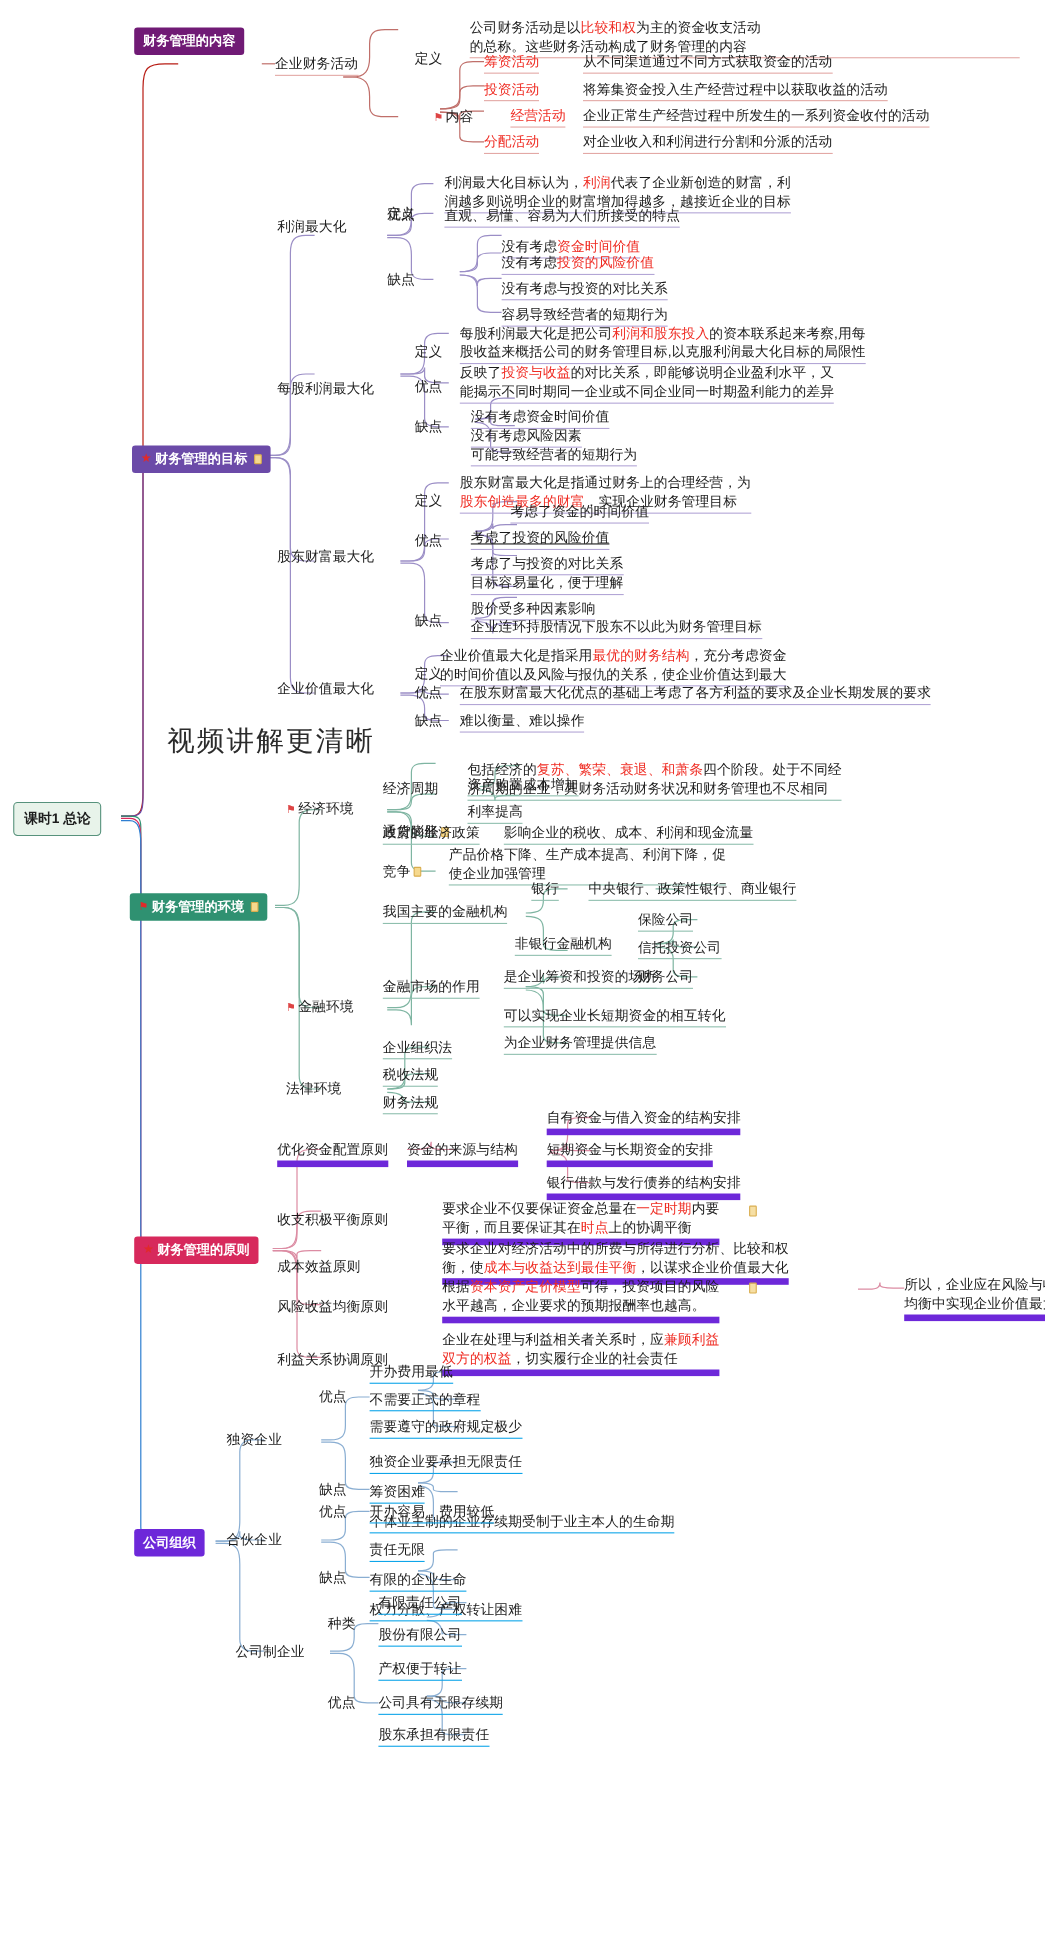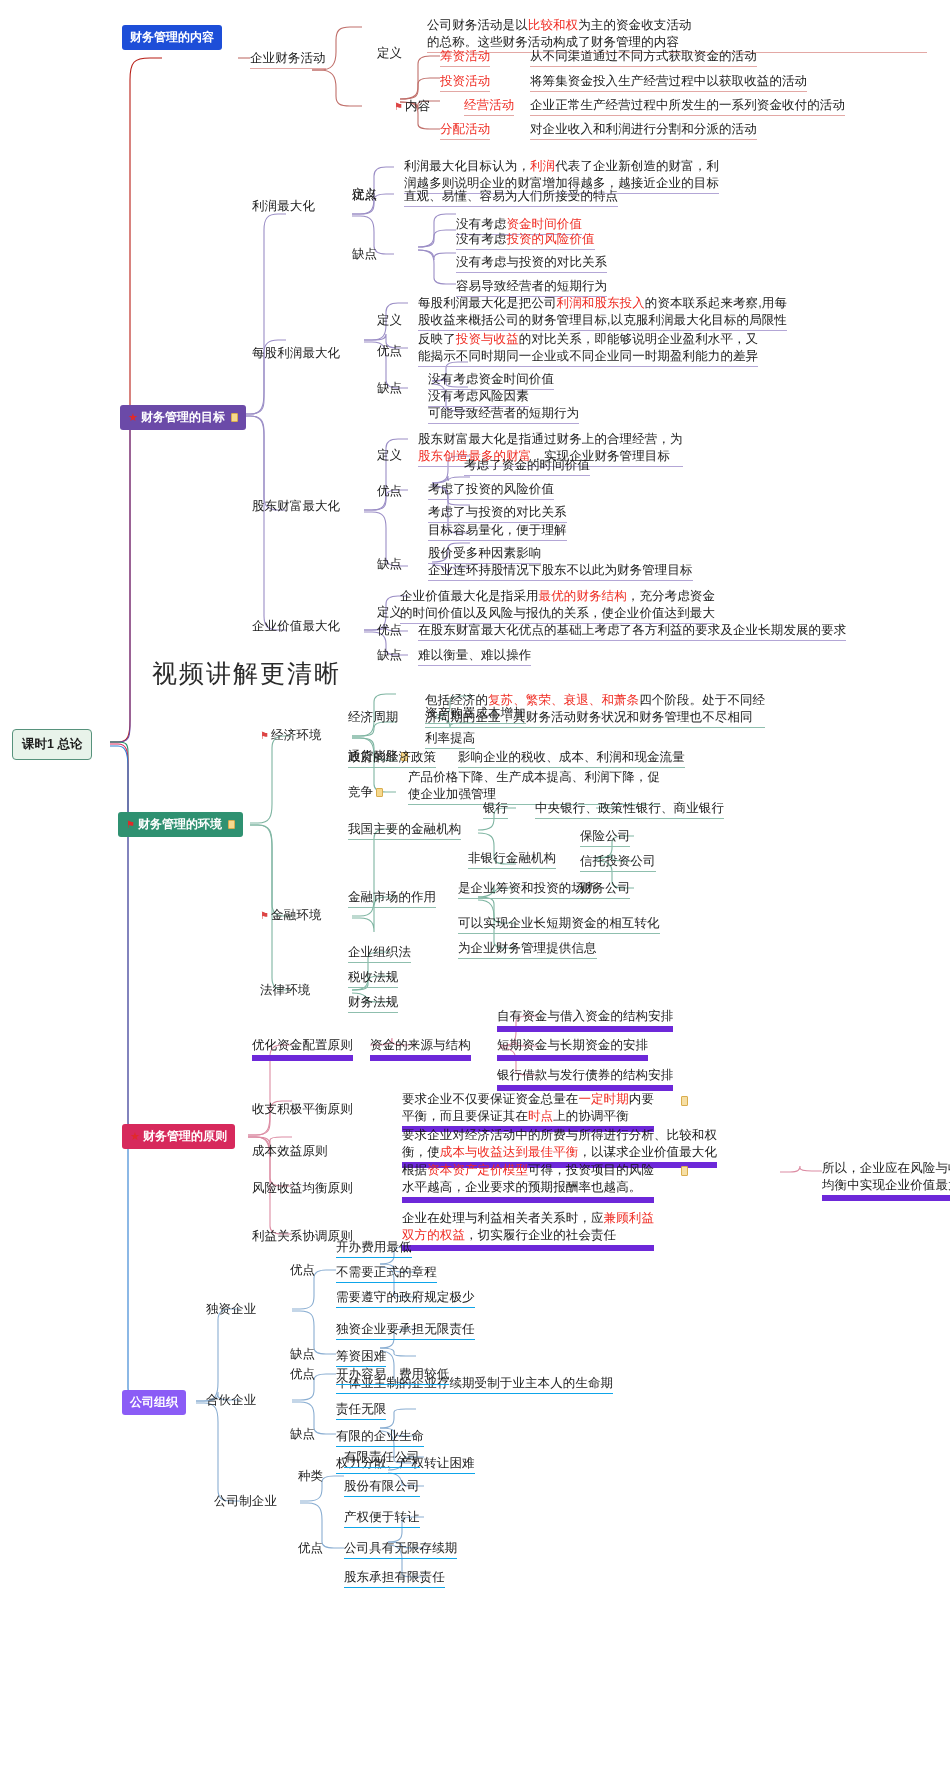--- a/index.html
+++ b/index.html
@@ -59,25 +59,25 @@
     border-radius: 3px;
     font-size: 12px;
     font-weight: bold;
     color: #ffffff;
     padding: 4px 8px;
     white-space: pre;
     display: flex;
     align-items: center;
     gap: 3px;
   }
-  .chip.c-red    { background: #1d4ed8; }
+  .chip.c-red    { background: #701a75; }
   .chip.c-purple { background: #6b4aa8; }
   .chip.c-green  { background: #2f9171; }
   .chip.c-pink   { background: #d7295c; }
-  .chip.c-blue   { background: #8b5cf6; }
+  .chip.c-blue   { background: #6d28d9; }
 
   .star { color: #e02a2a; font-size: 11px; line-height: 1; }
   .flag { color: #e02a2a; font-size: 10px; line-height: 1; }
   .flagk { color: #d44; font-size: 10px; line-height: 1; margin-right: 2px; }
   .memo {
     display: inline-block;
     width: 7px; height: 9px;
     background: #f6d98e;
     border: 1px solid #d9ad4e;
     border-radius: 1px;
@@ -314,21 +314,21 @@
   <div class="node" style="left:377px; top:380px;">缺点</div>
   <div class="node u u-purple" style="left:428px; top:371px;">没有考虑资金时间价值</div>
   <div class="node u u-purple" style="left:428px; top:388px;">没有考虑风险因素</div>
   <div class="node u u-purple" style="left:428px; top:405px;">可能导致经营者的短期行为</div>
 
   <div class="node" style="left:252px; top:498px;">股东财富最大化</div>
   <div class="node" style="left:377px; top:447px;">定义</div>
   <div class="node u u-purple" style="left:418px; top:431px;"><span>股东财富最大化是指通过财务上的合理经营，为</span><br><span class="red-txt">股东创造最多的财富</span><span>，实现企业财务管理目标</span></div>
   <div class="node" style="left:377px; top:483px;">优点</div>
   <div class="node u u-purple" style="left:428px; top:457px;margin-left:36px;">考虑了资金的时间价值</div>
-  <div class="node u u-purple" style="left:428px; top:481px;">考虑了投资的风险价值</div>
+  <div class="node u u-purple" style="left:428px; top:481px;text-decoration:underline;">考虑了投资的风险价值</div>
   <div class="node u u-purple" style="left:428px; top:504px;">考虑了与投资的对比关系</div>
   <div class="node u u-purple" style="left:428px; top:522px;">目标容易量化，便于理解</div>
   <div class="node" style="left:377px; top:556px;">缺点</div>
   <div class="node u u-purple" style="left:428px; top:545px;">股价受多种因素影响</div>
   <div class="node u u-purple" style="left:428px; top:562px;">企业连环持股情况下股东不以此为财务管理目标</div>
 
   <div class="node" style="left:252px; top:618px;">企业价值最大化</div>
   <div class="node" style="left:377px; top:604px;">定义</div>
   <div class="node u u-purple" style="left:400px; top:588px;text-align:right;"><span>企业价值最大化是指采用</span><span class="red-txt">最优的财务结构</span><span>，充分考虑资金</span><br><span>的时间价值以及风险与报仇的关系，使企业价值达到最大</span></div>
   <div class="node" style="left:377px; top:622px;">优点</div>

